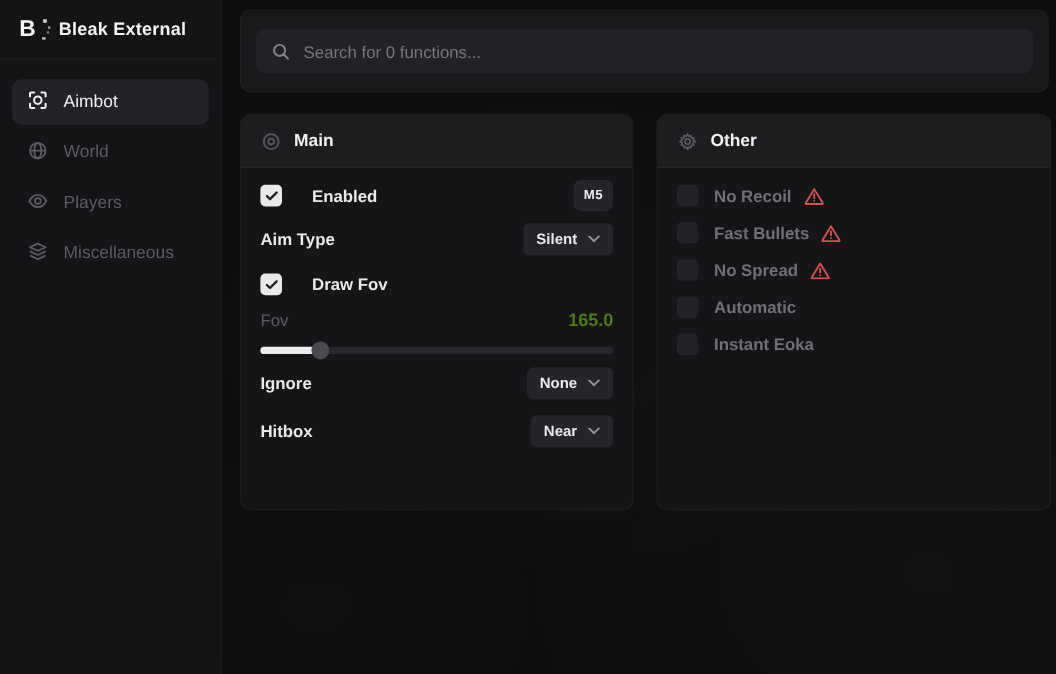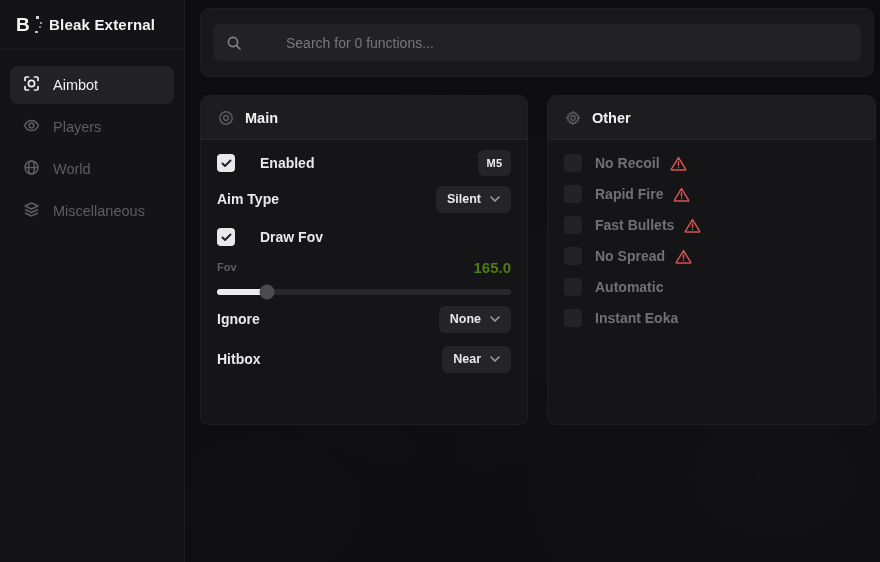--- a/index.html
+++ b/index.html
@@ -50,42 +50,42 @@
     position:absolute; left:15px; top:8px; width:674px; height:69px;
     background:#18181b; border:1px solid rgba(255,255,255,0.03); border-radius:9px;
     padding:15px 12px;
   }
   .search-box{
     display:flex; align-items:center; gap:11px; height:37px; padding:0 13px;
     background:#222226; border-radius:8px;
   }
   .search-box input{
     flex:1; background:transparent; border:none; outline:none;
-    color:#d7d7da; font-size:14px; font-family:inherit; font-weight:500;margin-left:33px;
+    color:#d7d7da; font-size:14px; font-family:inherit; font-weight:500;
   }
   .search-box input::placeholder{ color:#77777d; }
 
   .panel{
     position:absolute; top:95px; height:330px;
     background:#151517; border:1px solid rgba(255,255,255,0.045); border-radius:9px;
     overflow:hidden;
   }
   .panel-main{ left:15px;  width:328px; }
   .panel-other{ left:362px; width:329px; }
   .panel-header{
     display:flex; align-items:center; gap:11px; height:44px; padding:0 17px;
     background:#1d1d20; border-bottom:1px solid rgba(255,255,255,0.045);
   }
   .panel-title{ font-size:14.5px; font-weight:700; color:#f2f2f4; }
   .panel-body{ padding:0 16px; }
 
   .ctl-row{ display:flex; align-items:center; justify-content:space-between; height:26px; }
   .left-group{ display:flex; align-items:center; gap:25px; }
   .ctl-label{ font-size:14px; font-weight:600; color:#e9e9eb; }
-  .dim-label{ font-size:11px; font-weight:700; color:#5e5e64; }
+  .dim-label{ font-size:14px; font-weight:400; color:#5e5e64; }
   .value-text{ font-size:15px; font-weight:700; color:#4d7c0f; }
 
   .checkbox{ width:18px; height:18px; border-radius:4px; flex:0 0 auto; cursor:pointer;
     display:flex; align-items:center; justify-content:center; }
   .checkbox.checked{ background:#e9e9ec; }
   .checkbox.unchecked{ background:#222227; }
 
   .keybind{
     display:flex; align-items:center; justify-content:center; height:26px; min-width:33px;
     padding:0 8px; background:#242429; border-radius:6px; cursor:pointer;
@@ -142,36 +142,36 @@
               <path d="M5.5 15 H3.2 Q2 15 2 13.8 V11.5"></path>
             <circle cx="8.5" cy="8.5" r="3.1"></circle>
           </svg>
         </span>
         <span>Aimbot</span>
       </div>
 
       <div class="nav-item">
         <span>
           <svg width="17" height="17" viewBox="0 0 17 17" fill="none" stroke="#5d5d63" stroke-width="1.5">
-            <path d="M1.5 8.5 C3.2 5 5.6 3.4 8.5 3.4 C11.4 3.4 13.8 5 15.5 8.5 C13.8 12 11.4 13.6 8.5 13.6 C5.6 13.6 3.2 12 1.5 8.5 Z"></path>
-            <circle cx="8.5" cy="8.5" r="2.4"></circle>
-          </svg>
-        </span>
-        <span>Players</span>
+            <circle cx="8.5" cy="8.5" r="6.5"></circle>
+            <ellipse cx="8.5" cy="8.5" rx="2.9" ry="6.5"></ellipse>
+            <path d="M2 8.5 H15"></path>
+          </svg>
+        </span>
+        <span>World</span>
       </div>
 
       <div class="nav-item">
         <span>
           <svg width="17" height="17" viewBox="0 0 17 17" fill="none" stroke="#5d5d63" stroke-width="1.5">
-            <circle cx="8.5" cy="8.5" r="6.5"></circle>
-            <ellipse cx="8.5" cy="8.5" rx="2.9" ry="6.5"></ellipse>
-            <path d="M2 8.5 H15"></path>
-          </svg>
-        </span>
-        <span>World</span>
+            <path d="M1.5 8.5 C3.2 5 5.6 3.4 8.5 3.4 C11.4 3.4 13.8 5 15.5 8.5 C13.8 12 11.4 13.6 8.5 13.6 C5.6 13.6 3.2 12 1.5 8.5 Z"></path>
+            <circle cx="8.5" cy="8.5" r="2.4"></circle>
+          </svg>
+        </span>
+        <span>Players</span>
       </div>
 
       <div class="nav-item">
         <span>
           <svg width="17" height="17" viewBox="0 0 17 17" fill="none" stroke="#5d5d63" stroke-width="1.5" stroke-linejoin="round">
             <path d="M8.5 2 L15 5 L8.5 8 L2 5 Z"></path>
             <path d="M2 8.5 L8.5 11.5 L15 8.5"></path>
             <path d="M2 12 L8.5 15 L15 12"></path>
           </svg>
         </span>
@@ -296,31 +296,20 @@
           <span class="ctl-label">No Recoil</span>
           <span class="warn">
             <svg width="17" height="15" viewBox="0 0 17 15" fill="none" stroke="#d65252" stroke-width="1.5" stroke-linejoin="round" stroke-linecap="round">
               <path d="M8.5 1.6 L15.6 13.2 Q16 14 15 14 H2 Q1 14 1.4 13.2 Z"></path>
                 <path d="M8.5 5.8 V9.2"></path>
                 <path d="M8.5 11.4 V11.5"></path>
             </svg>
           </span>
         </div>
 
-        <div class="toggle-row">
-          <div class="checkbox unchecked"></div>
-          <span class="ctl-label">Rapid Fire</span>
-          <span class="warn">
-            <svg width="17" height="15" viewBox="0 0 17 15" fill="none" stroke="#d65252" stroke-width="1.5" stroke-linejoin="round" stroke-linecap="round">
-              <path d="M8.5 1.6 L15.6 13.2 Q16 14 15 14 H2 Q1 14 1.4 13.2 Z"></path>
-                <path d="M8.5 5.8 V9.2"></path>
-                <path d="M8.5 11.4 V11.5"></path>
-            </svg>
-          </span>
-        </div>
 
         <div class="toggle-row">
           <div class="checkbox unchecked"></div>
           <span class="ctl-label">Fast Bullets</span>
           <span class="warn">
             <svg width="17" height="15" viewBox="0 0 17 15" fill="none" stroke="#d65252" stroke-width="1.5" stroke-linejoin="round" stroke-linecap="round">
               <path d="M8.5 1.6 L15.6 13.2 Q16 14 15 14 H2 Q1 14 1.4 13.2 Z"></path>
                 <path d="M8.5 5.8 V9.2"></path>
                 <path d="M8.5 11.4 V11.5"></path>
             </svg>

